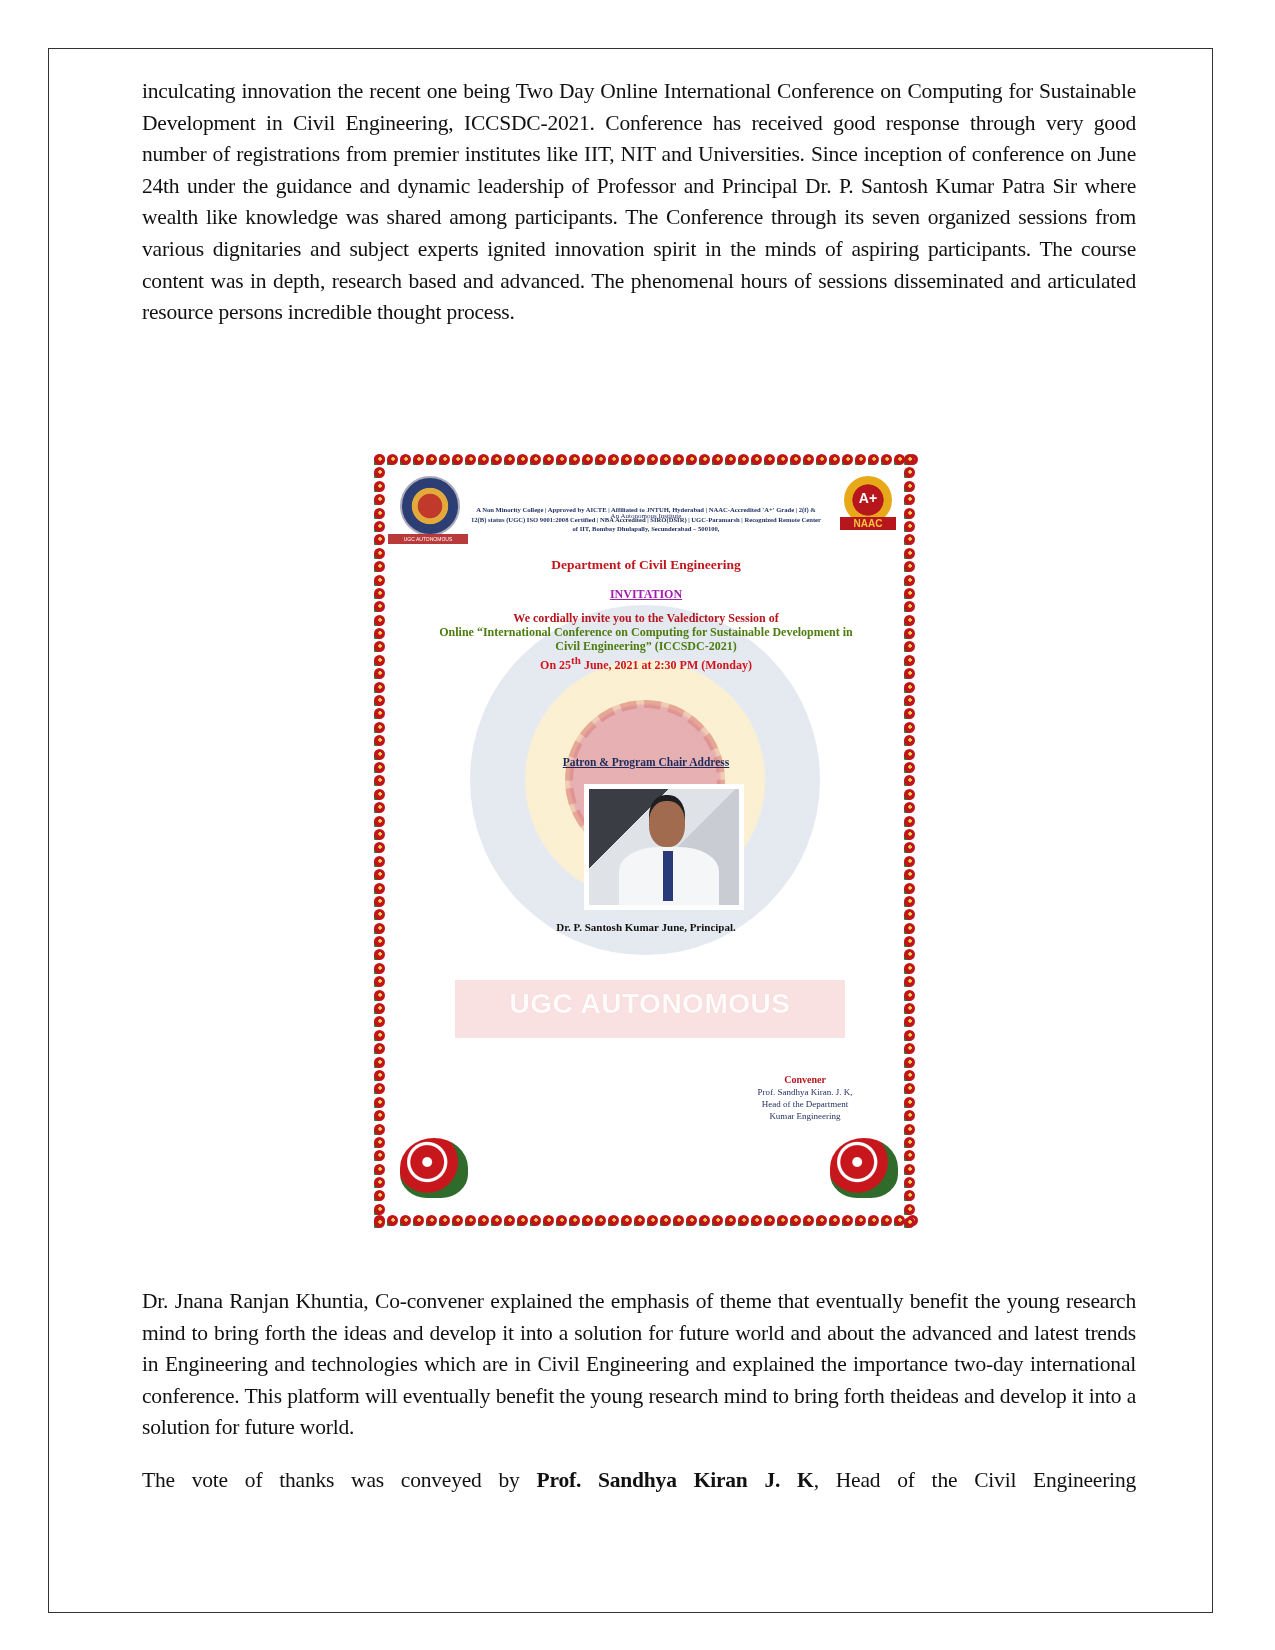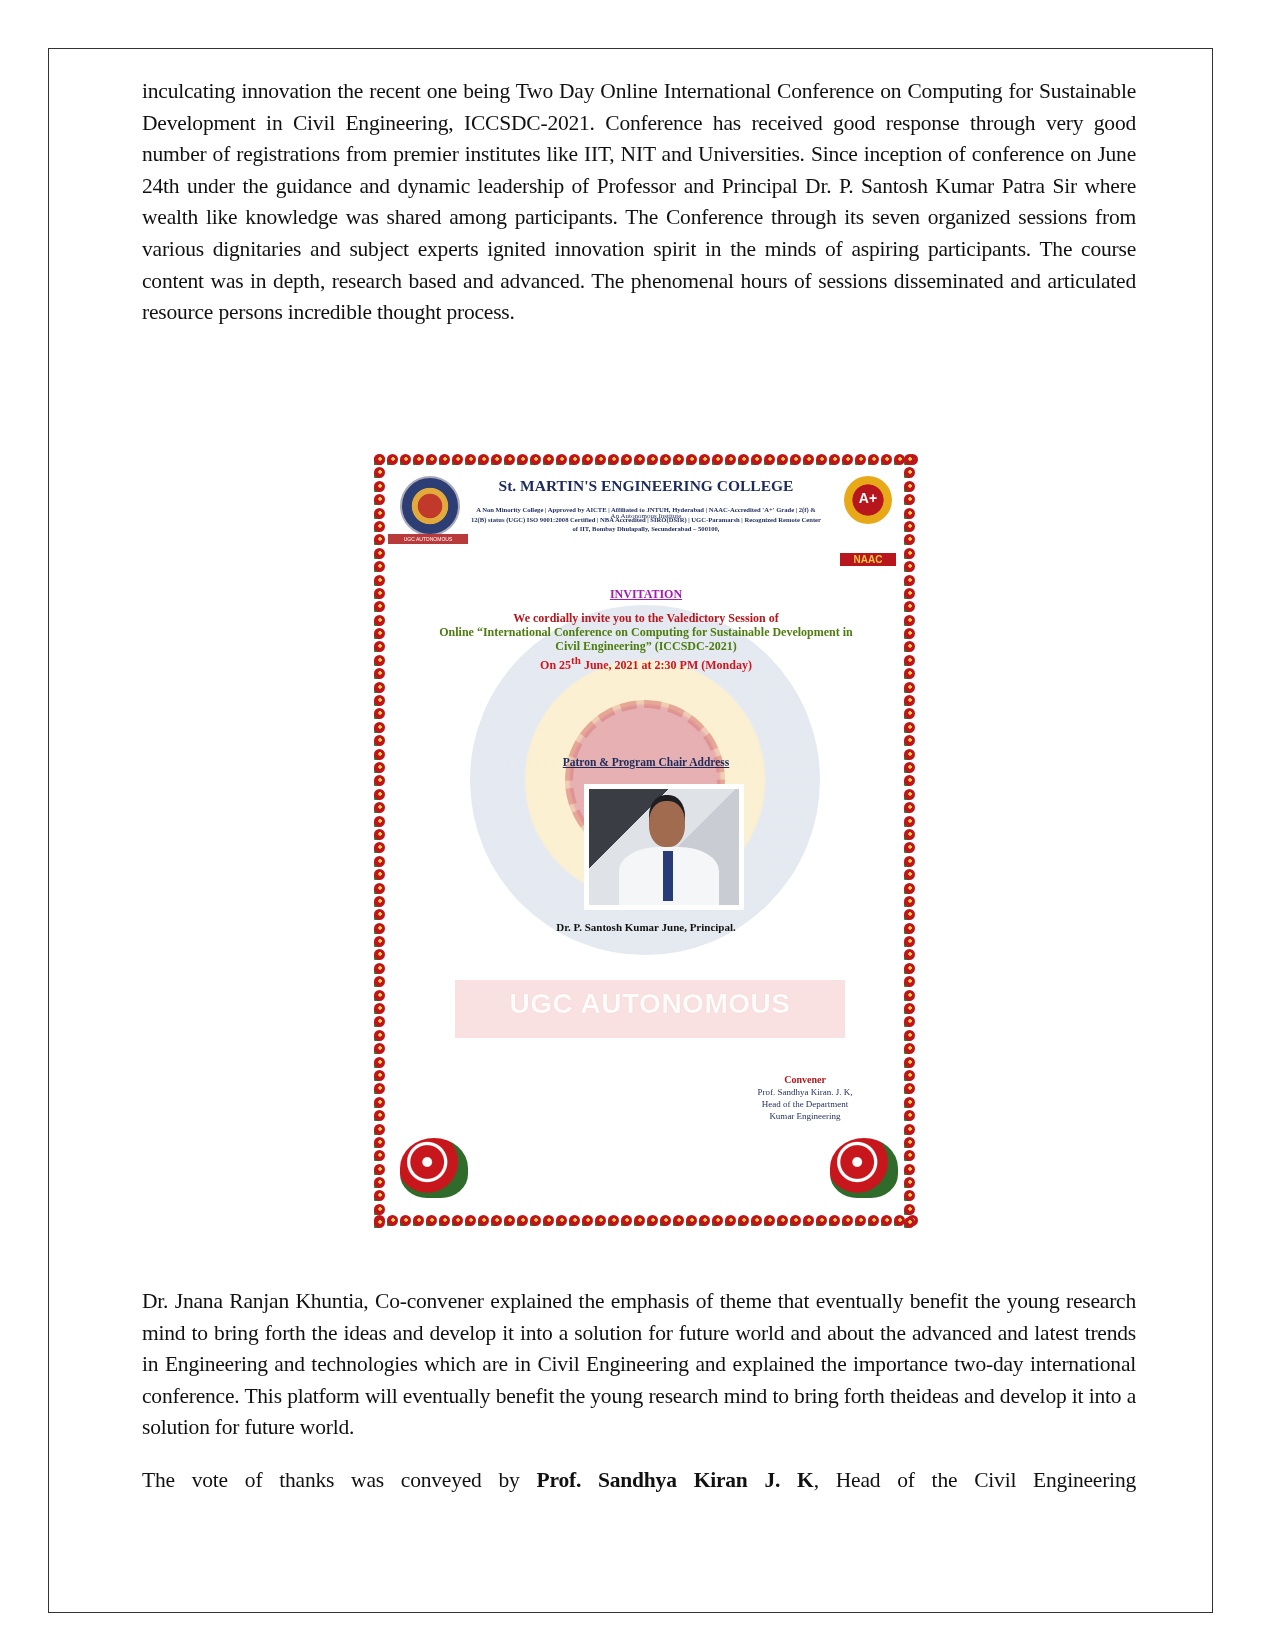--- a/index.html
+++ b/index.html
@@ -22,21 +22,21 @@
   .border-right { right: 4px; }
 
   .watermark { position: absolute; left: 100px; top: 155px; width: 350px; height: 350px; border-radius: 50%; background: radial-gradient(circle, rgba(180,30,40,0.22) 0 30%, rgba(240,200,90,0.28) 31% 48%, rgba(150,170,200,0.25) 49% 100%); }
   .watermark-inner { position: absolute; left: 95px; top: 95px; width: 160px; height: 160px; border-radius: 50%; background: rgba(200,60,60,0.2); border: 8px dashed rgba(200,60,60,0.25); box-sizing: border-box; }
   .ribbon { position: absolute; left: 85px; top: 530px; width: 390px; height: 58px; background: rgba(230,120,120,0.22); }
   .ribbon-text { position: absolute; left: 0; right: 0; top: 8px; text-align: center; font-family: "Liberation Sans", sans-serif; font-weight: bold; font-size: 28px; color: rgba(255,255,255,0.95); text-shadow: 0 0 1px rgba(200,80,80,0.3); letter-spacing: 0.5px; }
 
   .logo-left { position: absolute; left: 30px; top: 26px; width: 56px; height: 56px; border-radius: 50%; background: radial-gradient(circle, #c0392b 0 30%, #e2a93b 32% 45%, #2c3e73 47% 100%); border: 2px solid #aab; }
   .logo-left-label { position: absolute; left: 18px; top: 84px; width: 80px; height: 10px; background: #b83a3a; color: #fff; font-size: 5px; font-family: "Liberation Sans", sans-serif; text-align: center; line-height: 10px; }
   .naac { position: absolute; right: 30px; top: 26px; width: 48px; height: 48px; border-radius: 50%; background: radial-gradient(circle, #b8161d 0 45%, #e8a919 47% 100%); color: #fff; font-family: "Liberation Sans", sans-serif; font-weight: bold; font-size: 14px; text-align: center; line-height: 44px; }
-  .naac-label { position: absolute; right: 26px; top: 67px; width: 56px; height: 13px; background: #b8161d; color: #f5c542; font-family: "Liberation Sans", sans-serif; font-weight: bold; font-size: 10px; text-align: center; line-height: 13px; margin-top: 36px; }
+  .naac-label { position: absolute; right: 26px; top: 67px; width: 56px; height: 13px; background: #b8161d; color: #f5c542; font-family: "Liberation Sans", sans-serif; font-weight: bold; font-size: 10px; text-align: center; line-height: 13px; }
 
   .inv-text { position: absolute; left: 0; right: 0; text-align: center; font-family: "Liberation Serif", serif; }
   .college-name { top: 27px; font-size: 15.5px; font-weight: bold; color: #1d2b5c; }
   .college-sub { top: 62px; font-size: 7px; font-weight: normal; color: #1d2b5c; }
   .college-lines { top: 55px; font-size: 6.6px; font-weight: bold; color: #1d2b5c; line-height: 9.6px; padding: 0 100px; }
   .dept { top: 107px; font-size: 13.5px; font-weight: bold; color: #c3151c; }
   .invitation-title { top: 137px; font-size: 12px; font-weight: bold; color: #a21caf; text-decoration: underline; }
   .cordial { top: 161px; font-size: 12px; font-weight: bold; color: #b8161d; }
   .conf-title { top: 175px; font-size: 12px; font-weight: bold; color: #4d7c0f; line-height: 14px; padding: 0 60px; }
   .conf-date { top: 204px; font-size: 12px; font-weight: bold; color: #d3141c; }
@@ -276,23 +276,23 @@
     </div>
   <div class="ribbon">
     <div class="ribbon-text">UGC AUTONOMOUS</div>
   </div>
 
   <div class="logo-left"></div>
   <div class="logo-left-label">UGC AUTONOMOUS</div>
   <div class="naac">A+</div>
   <div class="naac-label">NAAC</div>
 
-  <div class="inv-text college-name">St. MARTIN'S ENGINEERING COLLEGE</div>
   <div class="inv-text college-sub">An Autonomous Institute</div>
   <div class="inv-text college-lines">A Non Minority College | Approved by AICTE | Affiliated to JNTUH, Hyderabad | NAAC-Accredited 'A+' Grade | 2(f) &amp; 12(B) status (UGC) ISO 9001:2008 Certified | NBA Accredited | SIRO(DSIR) | UGC-Paramarsh | Recognized Remote Center of IIT, Bombay Dhulapally, Secunderabad – 500100,</div>
+  <div class="inv-text dept">Department of Civil Engineering</div>
   <div class="inv-text invitation-title">INVITATION</div>
   <div class="inv-text cordial">We cordially invite you to the Valedictory Session of</div>
   <div class="inv-text conf-title">Online “International Conference on Computing for Sustainable Development in Civil Engineering” (ICCSDC-2021)</div>
   <div class="inv-text conf-date"><span>On 25</span><sup>th</sup><span> June, 2021 at 2:30 PM (Monday)</span></div>
   <div class="inv-text patron">Patron &amp; Program Chair Address</div>
 
   <div class="photo">
     <div class="photo-inner">
       <div class="photo-person-body"></div>
       <div class="photo-tie"></div>

